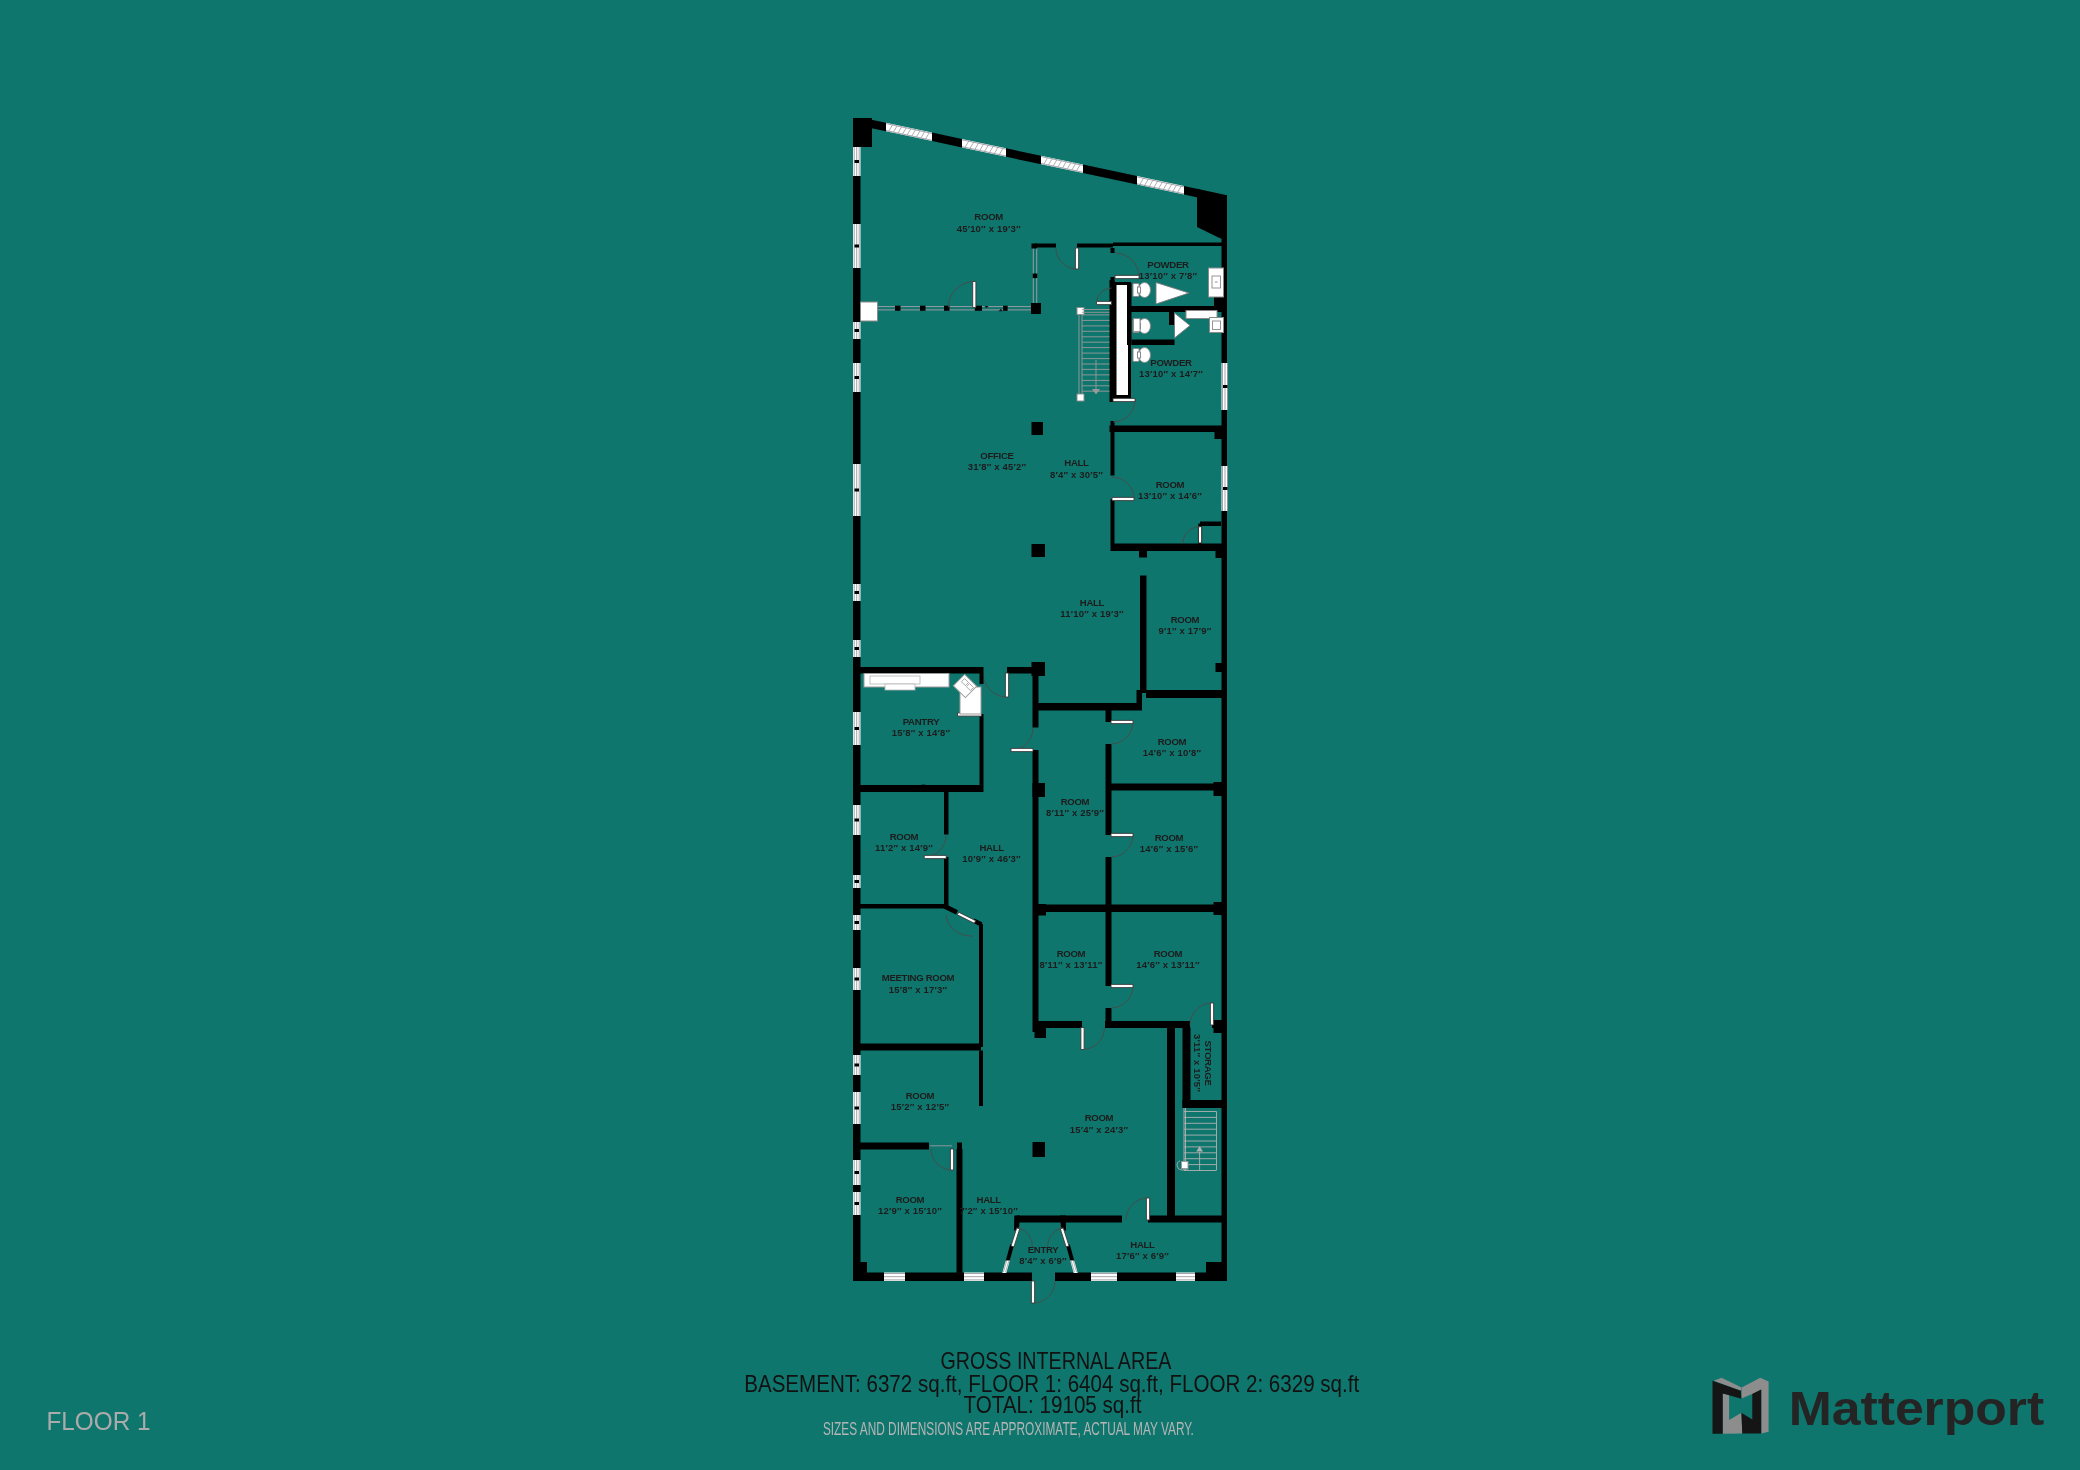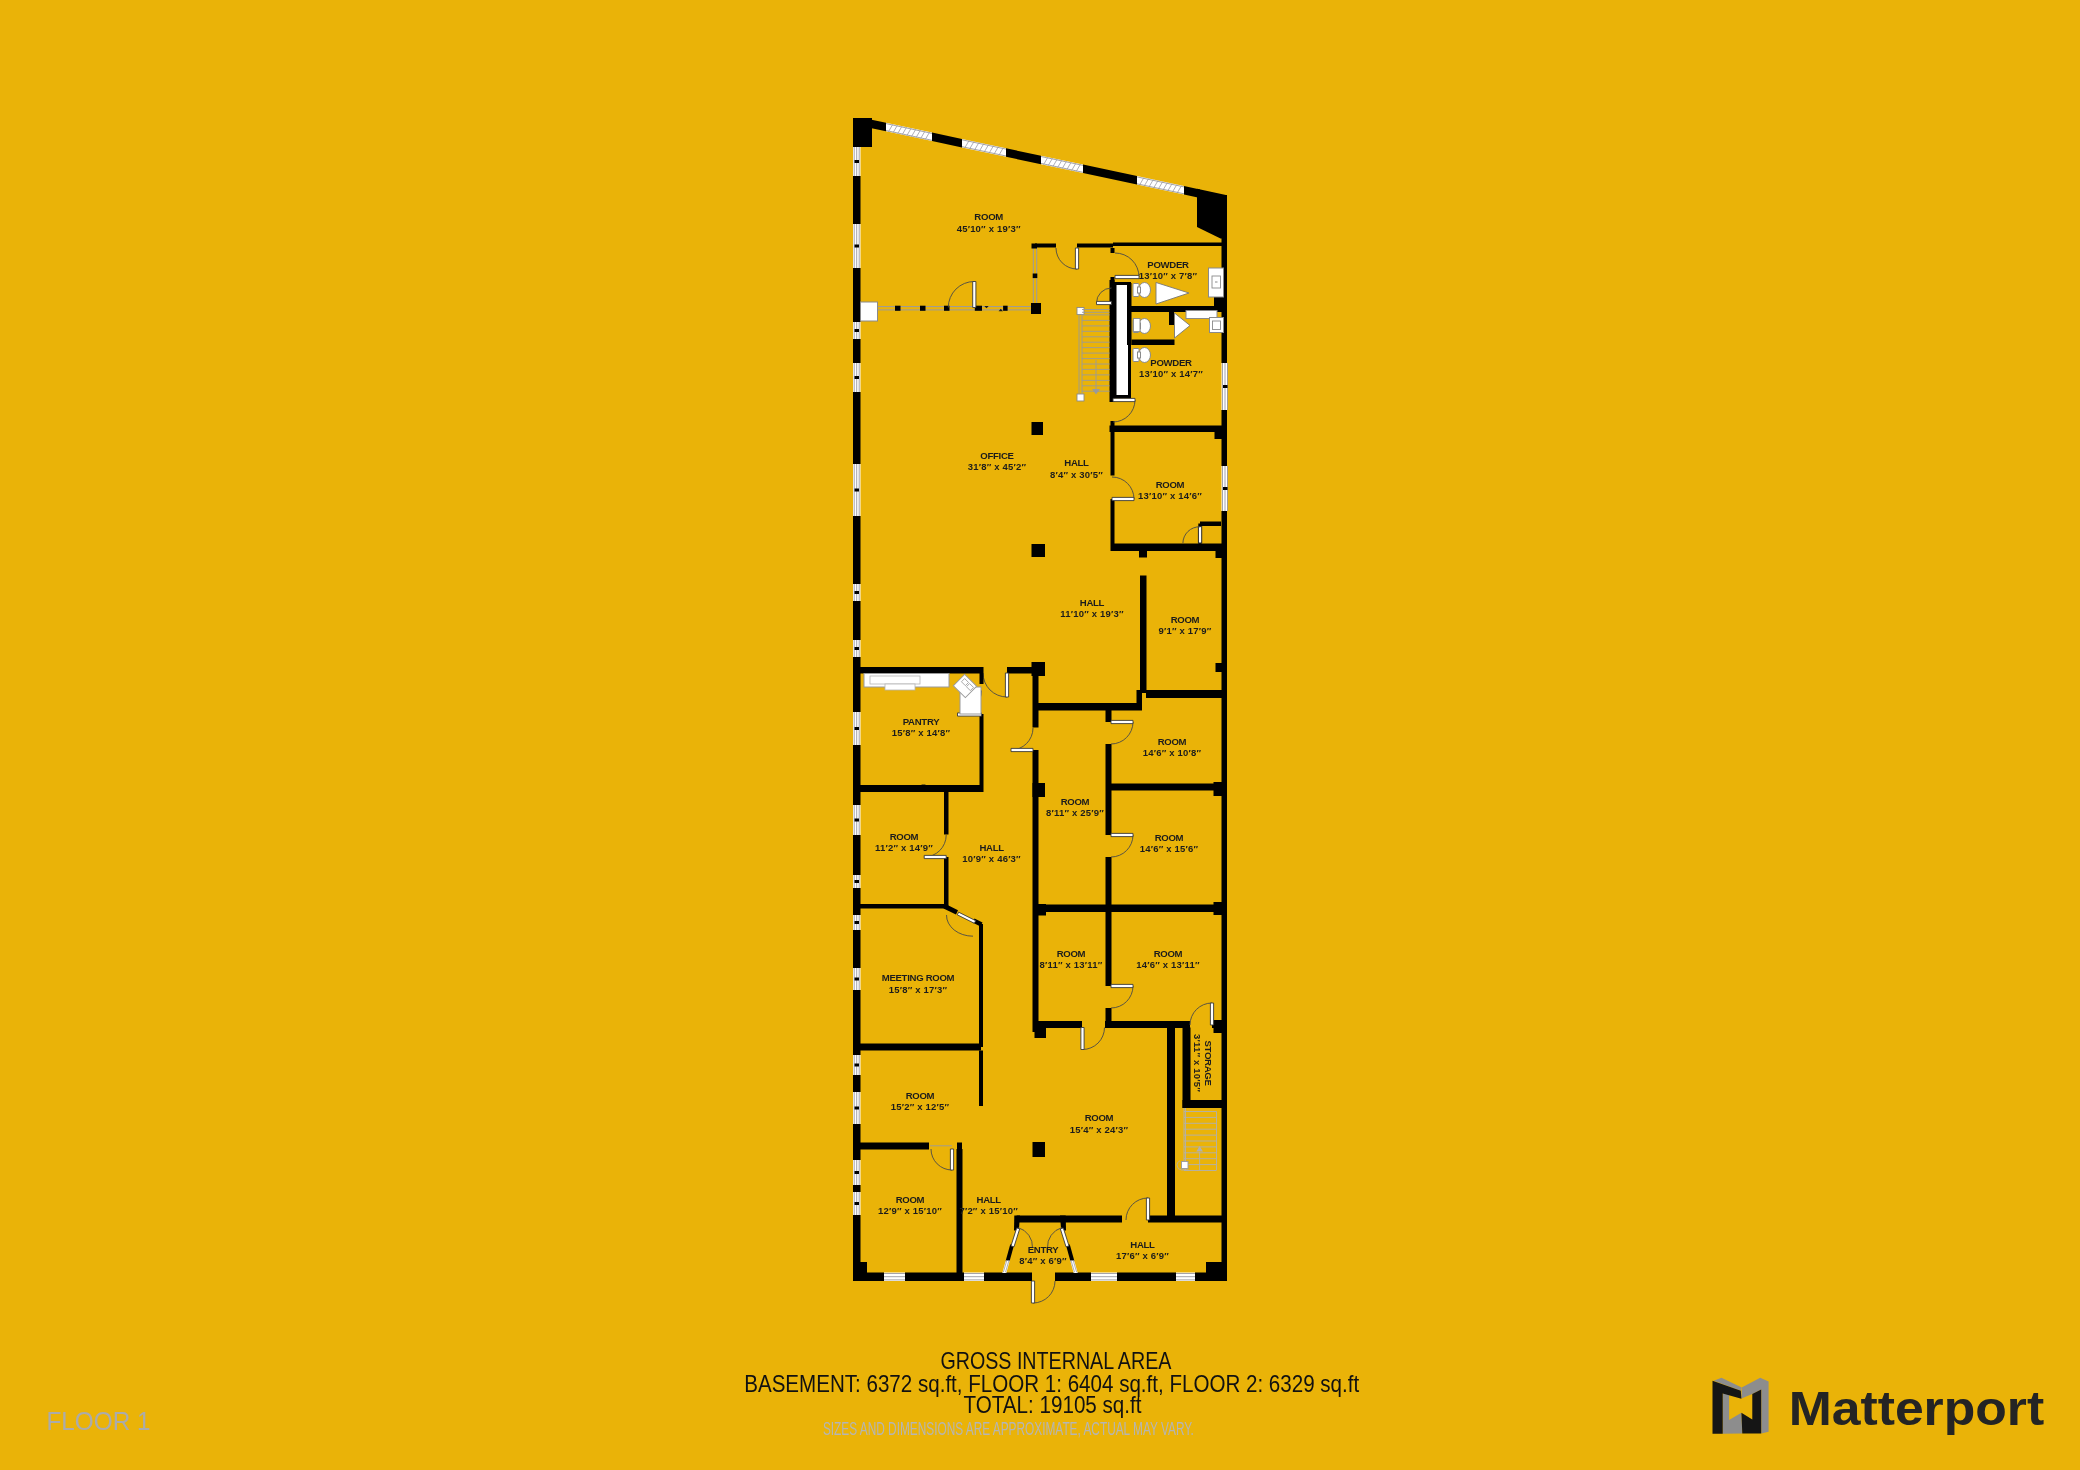--- a/index.html
+++ b/index.html
@@ -1,15 +1,15 @@
 <!DOCTYPE html>
 <html><head><meta charset="utf-8"><title>Floor 1</title>
 <style>
 html,body{margin:0;padding:0;background:#ffffff;}
-.page{position:relative;width:2080px;height:1470px;background:#eab308;overflow:hidden;}
+.page{position:relative;width:2080px;height:1470px;background:#0f766e;overflow:hidden;}
 svg{transform:translateZ(0);-webkit-font-smoothing:antialiased;}
 </style></head>
 <body>
 <div class="page">
 <svg width="2080" height="1470" viewBox="0 0 2080 1470">
 <rect x="853.0" y="118.0" width="7.5" height="29.0" fill="#000000"></rect>
 <rect x="853.0" y="176.0" width="7.5" height="48.0" fill="#000000"></rect>
 <rect x="853.0" y="268.0" width="7.5" height="54.0" fill="#000000"></rect>
 <rect x="853.0" y="339.0" width="7.5" height="24.0" fill="#000000"></rect>
 <rect x="853.0" y="392.0" width="7.5" height="72.0" fill="#000000"></rect>

